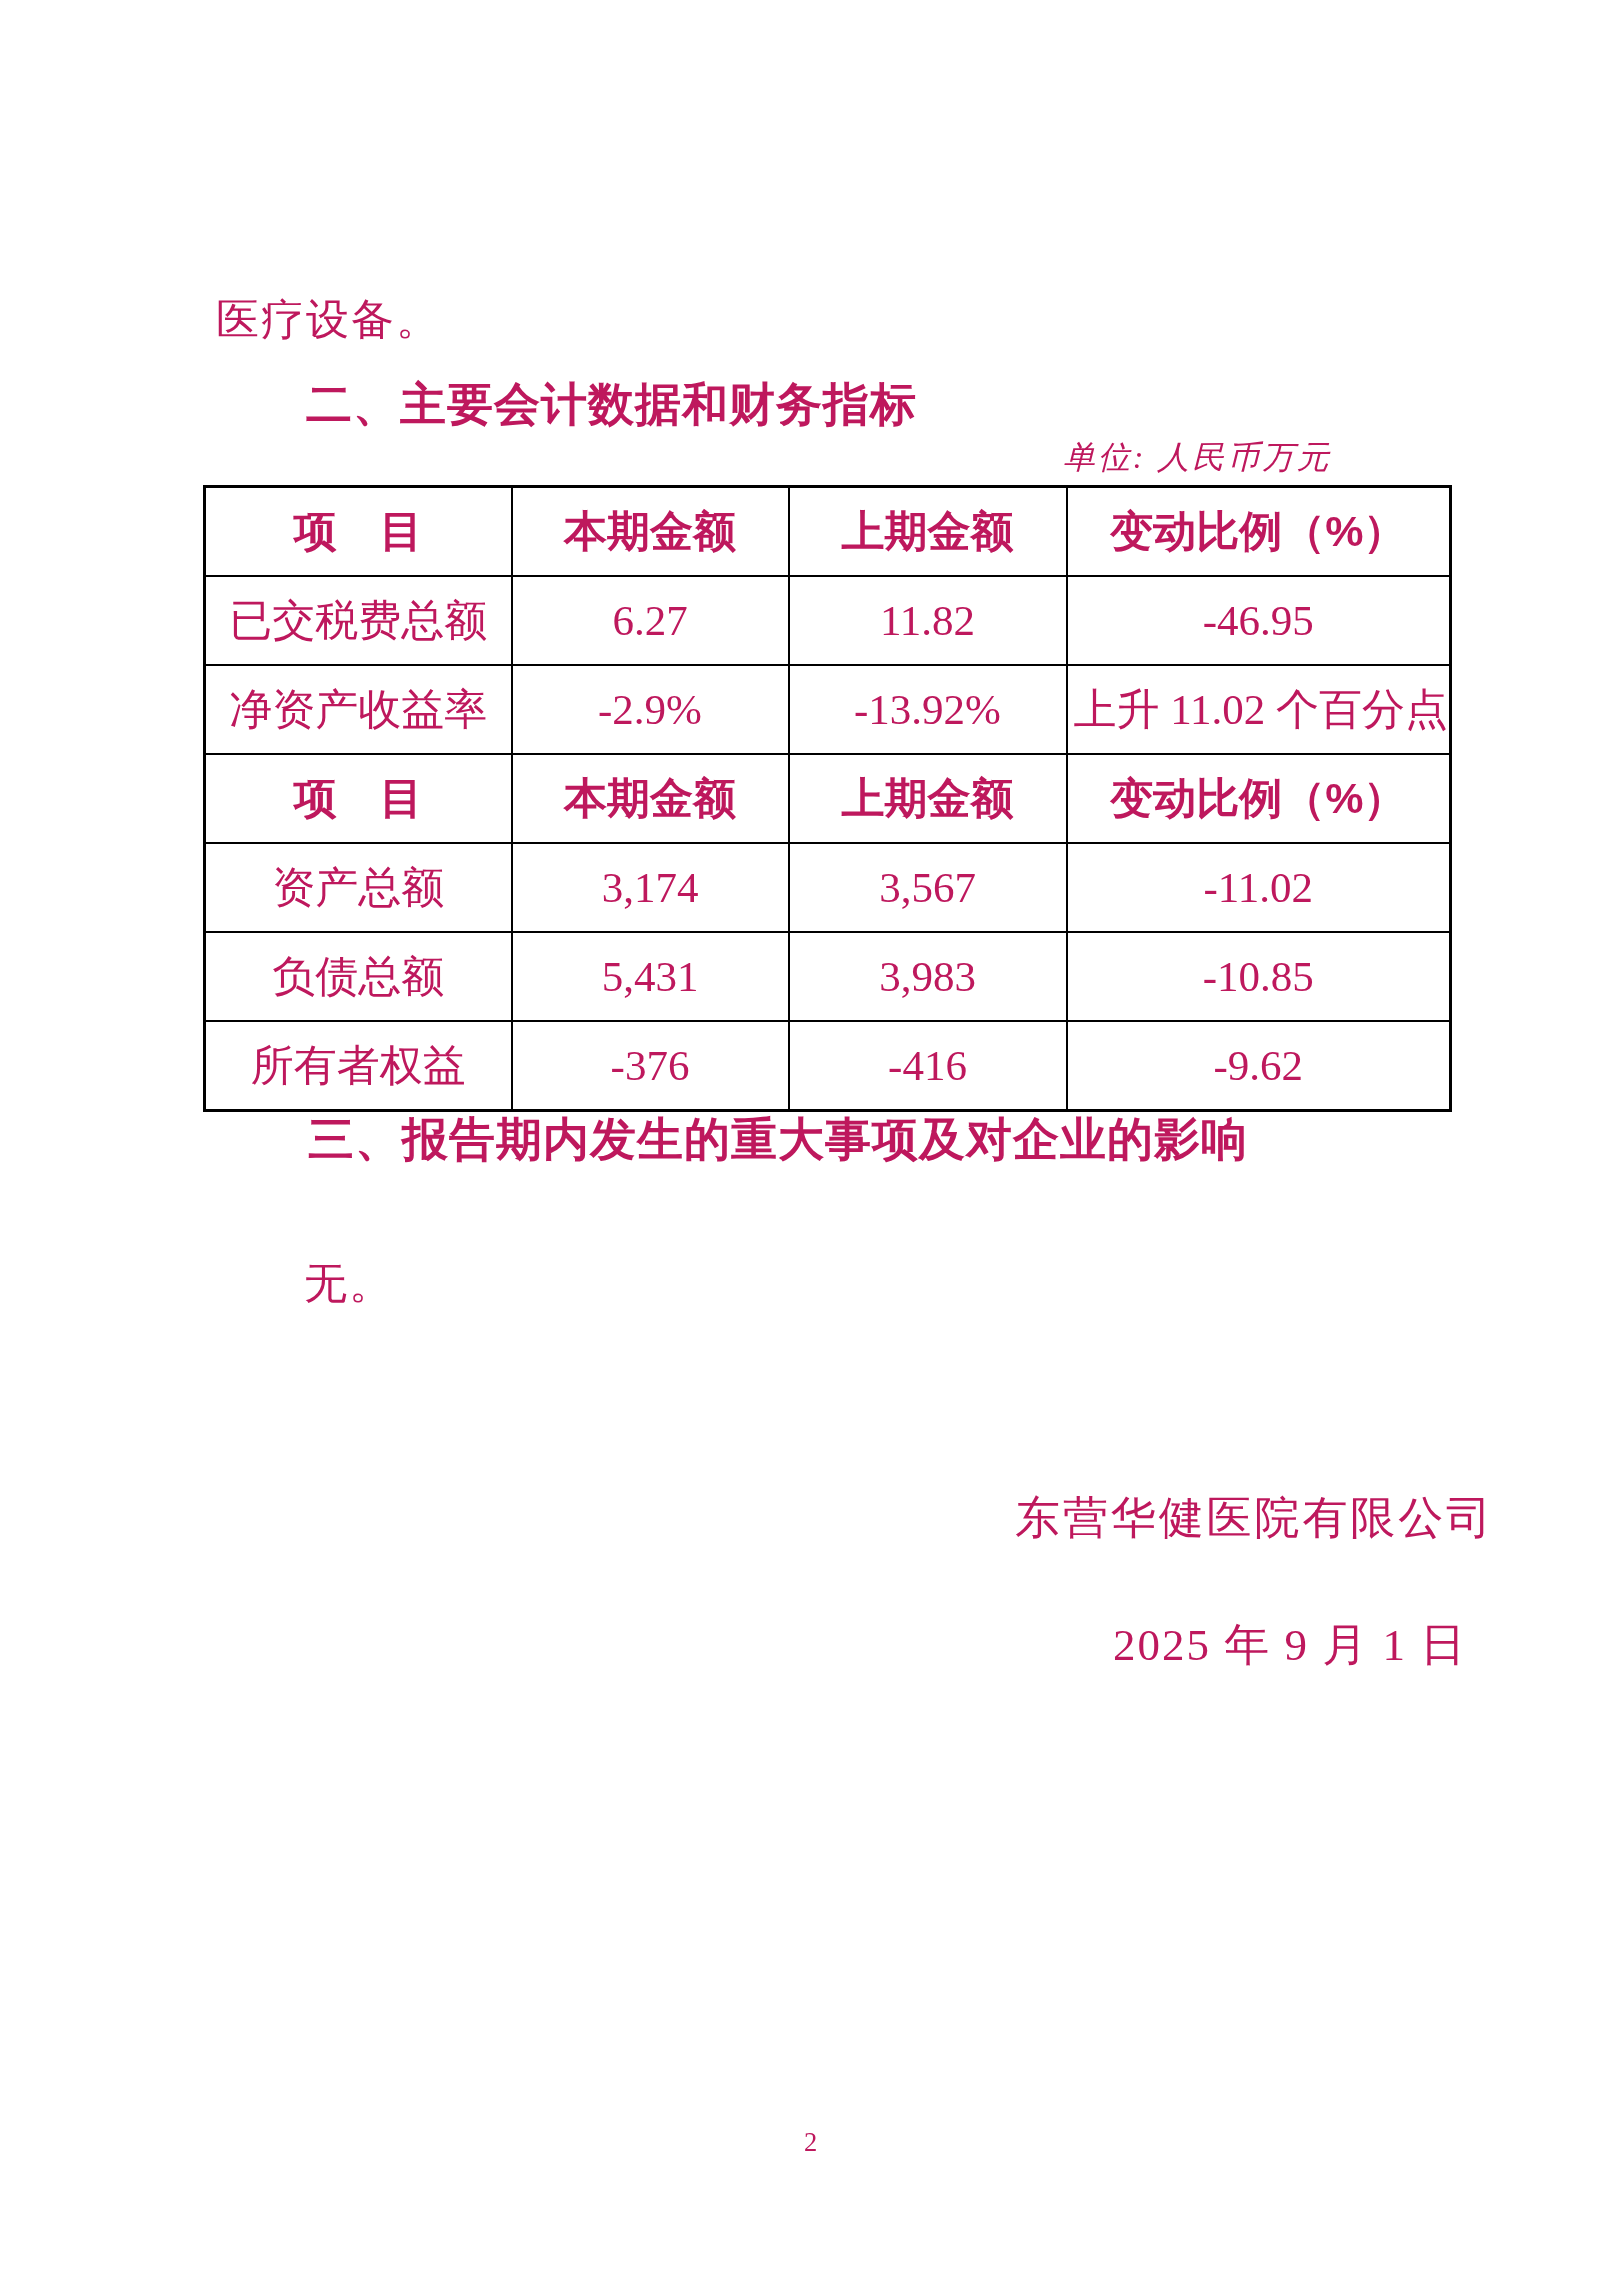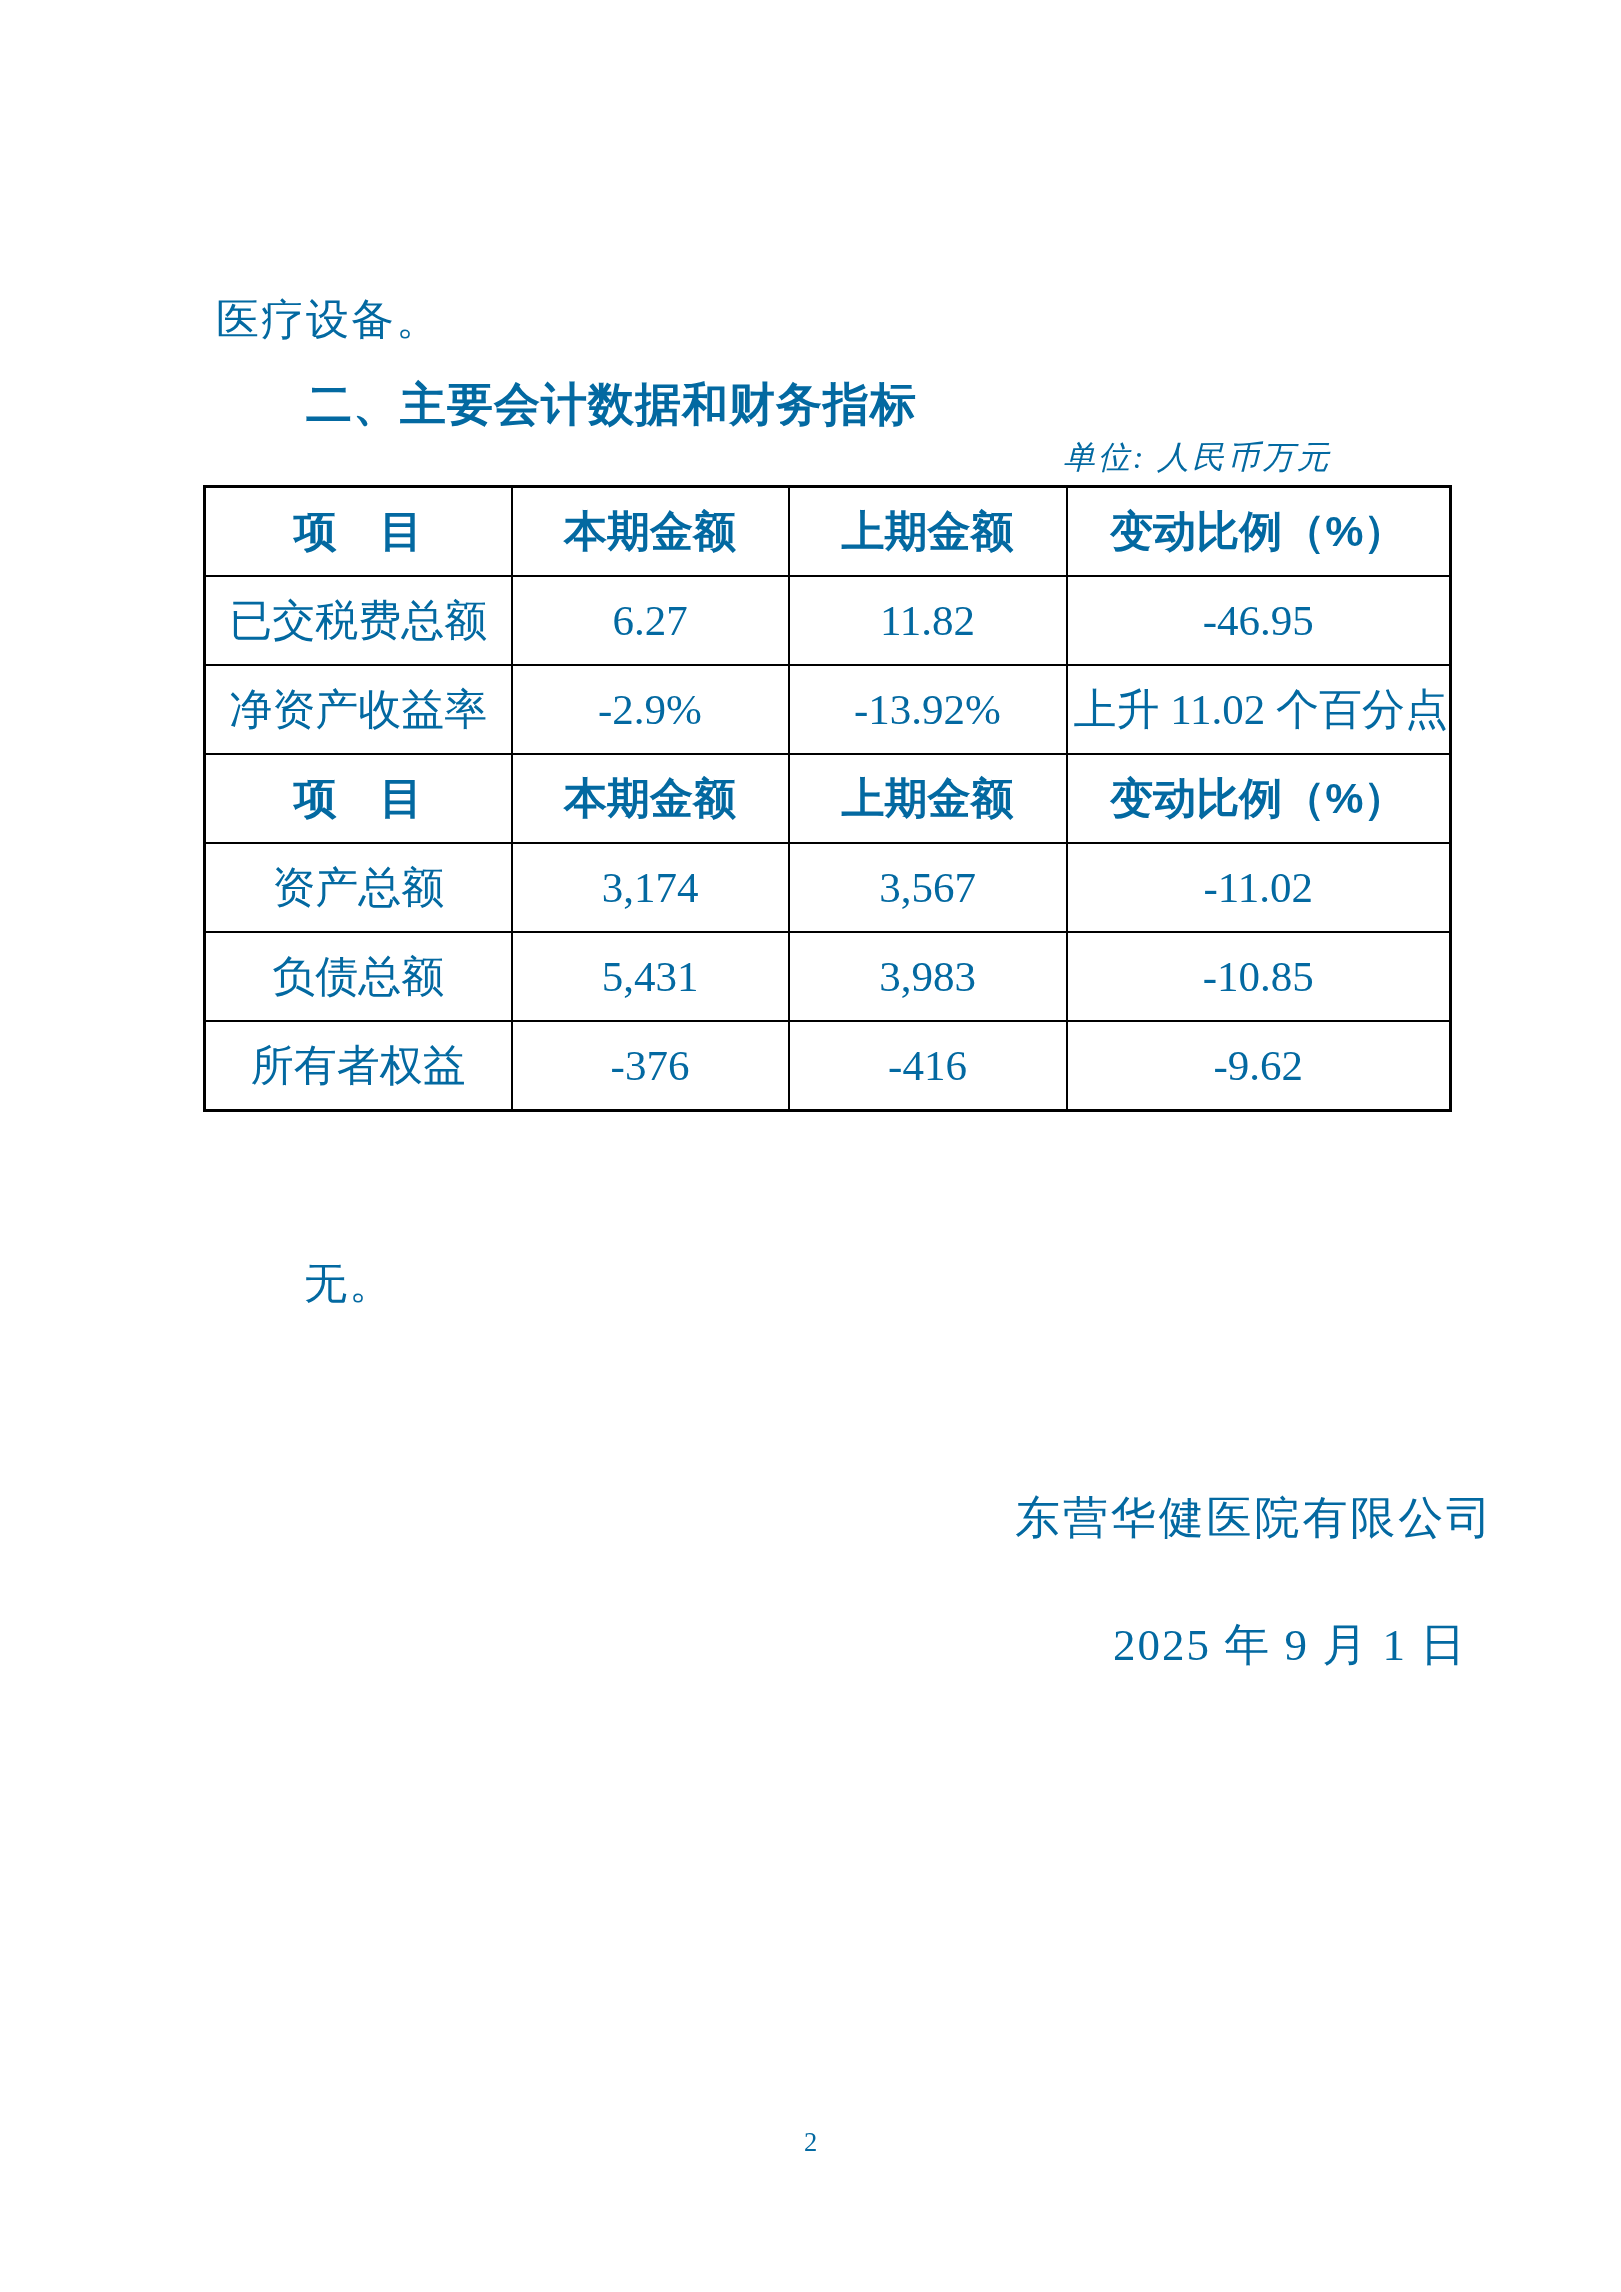--- a/index.html
+++ b/index.html
@@ -6,21 +6,21 @@
     margin: 0;
     padding: 0;
     background: #e8e8e8;
   }
   .page {
     position: relative;
     width: 1621px;
     height: 2293px;
     margin: 0 auto;
     background: #ffffff;
-    color: #0369a1;
+    color: #be185d;
     font-family: "Liberation Serif", serif;
     overflow: hidden;
   }
   .abs { position: absolute; }
 
   .intro-text {
     left: 216px;
     top: 294px;
     font-size: 43px;
     line-height: 1.2;
@@ -153,20 +153,21 @@
       </tr>
       <tr>
         <td>所有者权益</td>
         <td>-376</td>
         <td>-416</td>
         <td>-9.62</td>
       </tr>
     </tbody>
   </table>
 
+  <div class="abs section-heading heading-3">三、报告期内发生的重大事项及对企业的影响</div>
 
   <div class="abs none-text">无。</div>
 
   <div class="abs signature-company">东营华健医院有限公司</div>
 
   <div class="abs signature-date">2025 年 9 月 1 日</div>
 
   <div class="abs page-number">2</div>
 
 </div>

